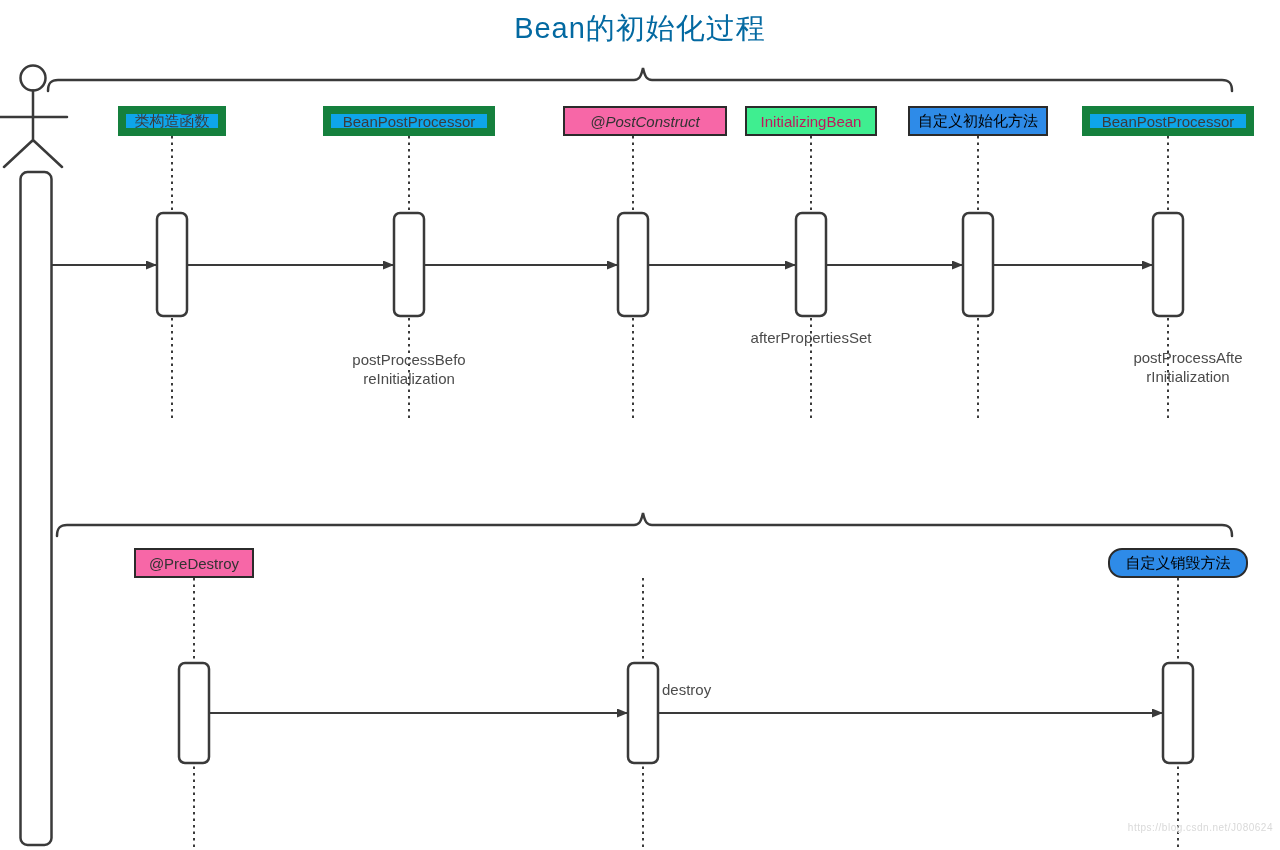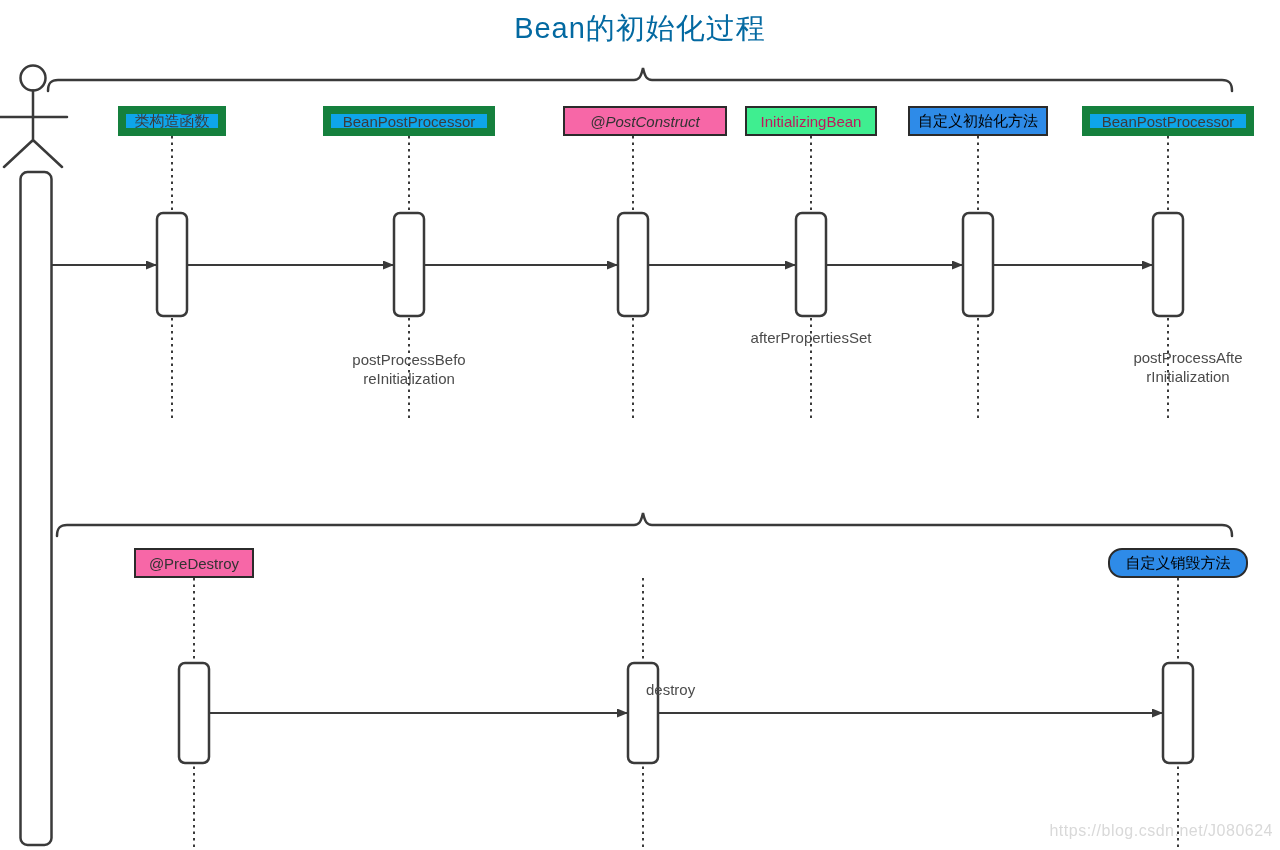--- a/index.html
+++ b/index.html
@@ -26,21 +26,21 @@
   .pbox.white{background:#0ea5e9;border:8px solid #15803d;color:#3c3c3c;}
   .pbox.pink {background:var(--pink); border:2.5px solid #2b2b2b;color:#333333;}
   .pbox.green{background:var(--green);border:2.5px solid #2b2b2b;color:#be185d;}
   .pbox.blue {background:var(--blue); border:2.5px solid #2b2b2b;color:#000000;}
   .msg{
     position:absolute;color:#4b4b4b;font-size:15px;line-height:19px;
     white-space:pre-line;text-align:center;transform:translateX(-50%);
   }
   .msg.left{transform:none;text-align:left;}
   .watermark{
-    position:absolute;right:7px;top:822px;color:#d9d9d9;font-size:16px;letter-spacing:.5px;
+    position:absolute;right:7px;top:822px;color:#d9d9d9;font-size:10px;letter-spacing:.5px;
   }
 </style>
 </head>
 <body>
 
 <div class="stage">
 
   <svg width="1280" height="850" viewBox="0 0 1280 850">
     <defs>
       <marker id="arr" markerUnits="userSpaceOnUse" markerWidth="12" markerHeight="9" refX="11" refY="4.5" orient="auto">
@@ -101,16 +101,16 @@
   <div class="pbox white" style="left:1082px;top:106px;width:172px;">BeanPostProcessor</div>
 
   <div class="pbox pink" style="left:134px;top:548px;width:120px;">@PreDestroy</div>
   <div class="pbox blue" style="left:1108px;top:548px;width:140px;border-radius:14px;">自定义销毁方法</div>
 
   <div class="msg" style="left:409px;top:350px;">postProcessBefo
 reInitialization</div>
   <div class="msg" style="left:811px;top:328px;">afterPropertiesSet</div>
   <div class="msg" style="left:1168px;top:348px;margin-left:20px;">postProcessAfte
 rInitialization</div>
-  <div class="msg left" style="left:646px;top:680px;">destroy</div>
+  <div class="msg left" style="left:662px;top:680px;">destroy</div>
 
   <div class="watermark">https://blog.csdn.net/J080624</div>
 </div>
 
 </body></html>

